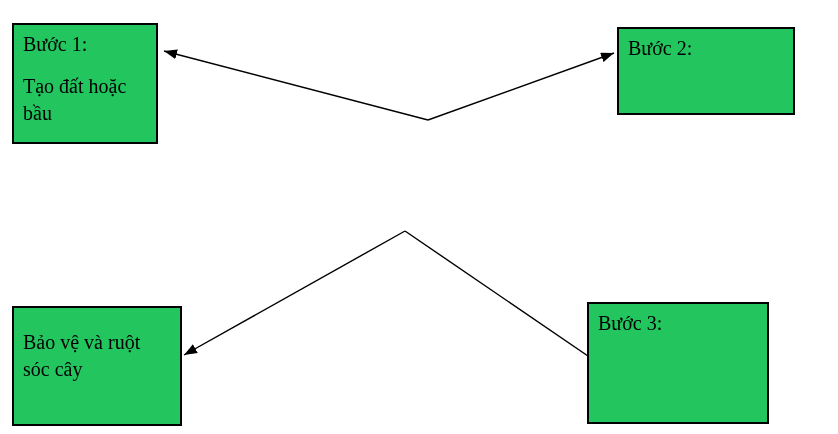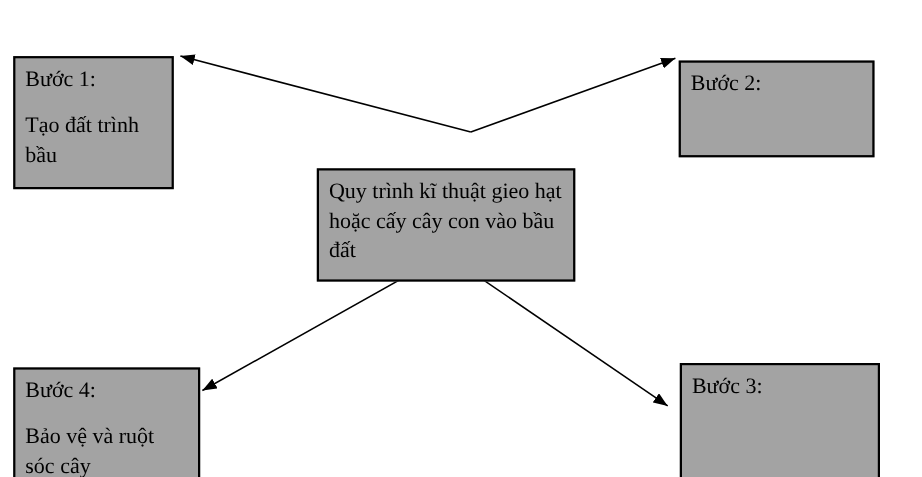--- a/index.html
+++ b/index.html
@@ -12,38 +12,37 @@
     width: 838px;
     height: 434px;
     background: #ffffff;
     font-family: "Liberation Serif", "DejaVu Serif", serif;
     color: #000000;
     overflow: hidden;
   }
   .box {
     position: absolute;
     border: 2px solid #000000;
-    background: #a3a3a3;
+    background: #22c55e;
     box-sizing: border-box;
     padding: 6px 9px;
     font-size: 20px;
     line-height: 27px;
-    margin-top: 28px;
   }
   .box p {
     margin: 0;
   }
   .box .body {
     margin-top: 15px;
   }
   .step1 { left: 12px;  top: 23px;  width: 146px; height: 121px; }
   .step2 { left: 617px; top: 27px;  width: 178px; height: 88px;  }
   .center-box { left: 288px; top: 125px; width: 235px; height: 103px; }
   .step4 { left: 12px;  top: 306px; width: 170px; height: 120px; }
-  .step3 { left: 618px; top: 302px; width: 182px; height: 122px; }
+  .step3 { left: 587px; top: 302px; width: 182px; height: 122px; }
   .step3 .body { max-width: 180px; }
   .step4 .body { max-width: 126px; }
   .arrows {
     position: absolute;
     left: 0;
     top: 0;
     width: 838px;
     height: 434px;
     pointer-events: none;
   }
@@ -60,33 +59,29 @@
       </marker>
     </defs>
     <line x1="428" y1="120" x2="164" y2="51" stroke="#000000" stroke-width="1.4" marker-end="url(#arrowhead)"></line>
     <line x1="428" y1="120" x2="614" y2="53" stroke="#000000" stroke-width="1.4" marker-end="url(#arrowhead)"></line>
     <line x1="405" y1="231" x2="184" y2="355" stroke="#000000" stroke-width="1.4" marker-end="url(#arrowhead)"></line>
     <line x1="405" y1="231" x2="607" y2="369" stroke="#000000" stroke-width="1.4" marker-end="url(#arrowhead)"></line>
   </svg>
 
   <div class="box step1">
     <p>Bước 1:</p>
-    <p class="body">Tạo đất trình bầu</p>
+    <p class="body">Tạo đất hoặc bầu</p>
   </div>
 
   <div class="box step2">
     <p>Bước 2:</p>
   </div>
 
-  <div class="box center-box">
-    <p>Quy trình kĩ thuật gieo hạt hoặc cấy cây con vào bầu đất</p>
-  </div>
 
   <div class="box step4">
-    <p>Bước 4:</p>
     <p class="body">Bảo vệ và ruột sóc cây</p>
   </div>
 
   <div class="box step3">
     <p>Bước 3:</p>
   </div>
 
 </div>
 
 </body></html>

